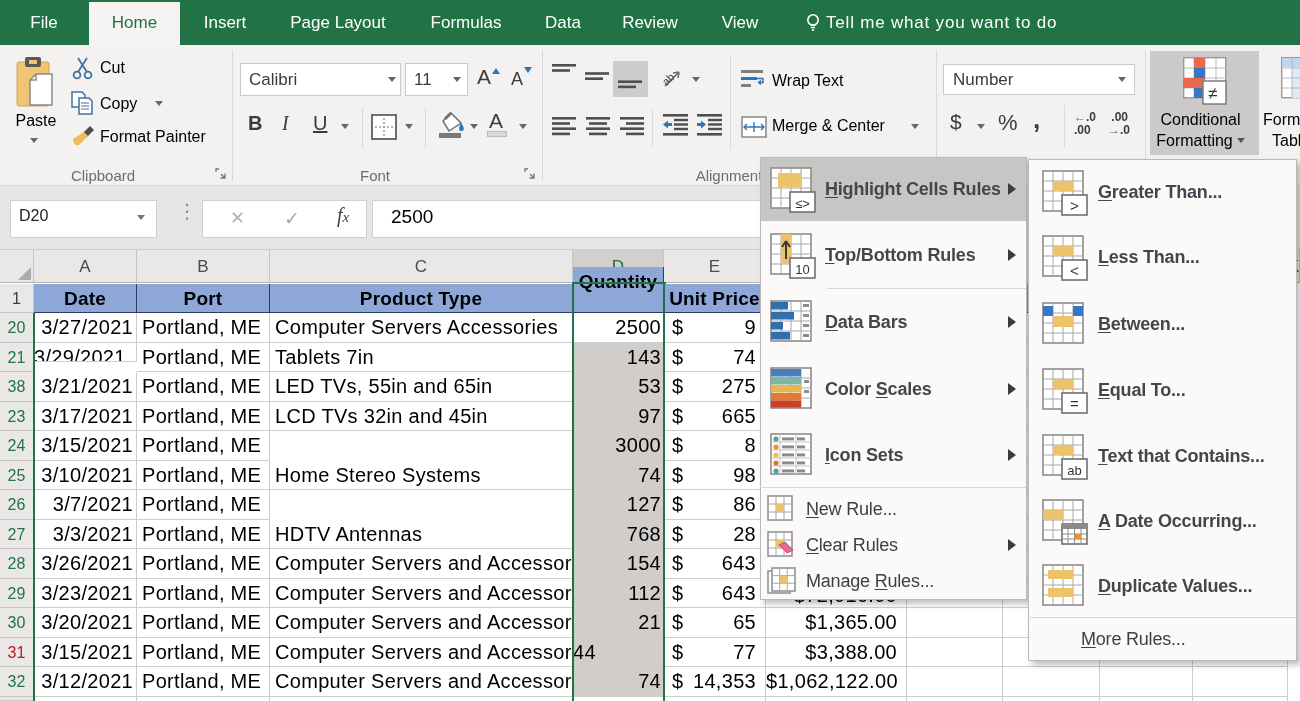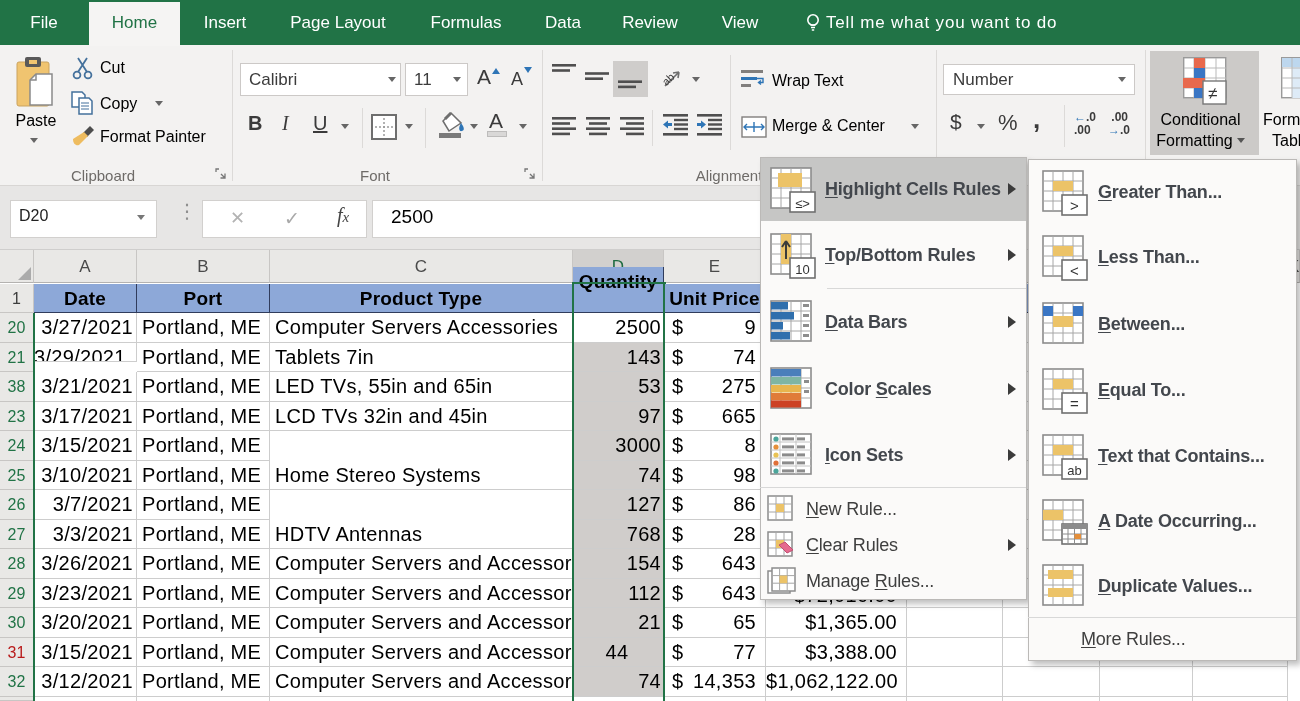--- a/index.html
+++ b/index.html
@@ -400,21 +400,21 @@
       <span style="float:right">65</span>
     </div>
 <div class="abs cell" style="left:766px;width:141px;top:358.0px;height:29.5px;line-height:28.5px;text-align:right;padding-right:9px">$1,365.00</div>
 <div class="abs cell" style="left:907px;width:96px;top:358.0px;height:29.5px;line-height:28.5px"></div>
 <div class="abs cell" style="left:1003px;width:97px;top:358.0px;height:29.5px;line-height:28.5px"></div>
 <div class="abs cell" style="left:1100px;width:93px;top:358.0px;height:29.5px;line-height:28.5px"></div>
 <div class="abs cell" style="left:1193px;width:95px;top:358.0px;height:29.5px;line-height:28.5px"></div>
 <div class="abs cell" style="left:34px;width:103px;top:387.5px;height:29.5px;line-height:28.5px;text-align:right;padding-right:3px">3/15/2021</div>
 <div class="abs cell" style="left:137px;width:133px;top:387.5px;height:29.5px;line-height:28.5px;padding-left:5px">Portland, ME</div>
 <div class="abs cell" style="left:270px;width:303px;top:387.5px;height:29.5px;line-height:28.5px;padding-left:5px">Computer Servers and Accessories</div>
-<div class="abs cell" style="left:573px;width:91px;top:387.5px;height:29.5px;line-height:28.5px;text-align:center;padding-right:2px;background:#d0cdcb">44</div>
+<div class="abs cell" style="left:573px;width:91px;top:387.5px;height:29.5px;line-height:28.5px;text-align:left;padding-right:2px;background:#d0cdcb">44</div>
 <div class="abs cell" style="left:664px;width:102px;top:387.5px;height:29.5px;line-height:28.5px;padding-left:8px;padding-right:9px">
       <span style="float:left">$</span>
       <span style="float:right">77</span>
     </div>
 <div class="abs cell" style="left:766px;width:141px;top:387.5px;height:29.5px;line-height:28.5px;text-align:right;padding-right:9px">$3,388.00</div>
 <div class="abs cell" style="left:907px;width:96px;top:387.5px;height:29.5px;line-height:28.5px"></div>
 <div class="abs cell" style="left:1003px;width:97px;top:387.5px;height:29.5px;line-height:28.5px"></div>
 <div class="abs cell" style="left:1100px;width:93px;top:387.5px;height:29.5px;line-height:28.5px"></div>
 <div class="abs cell" style="left:1193px;width:95px;top:387.5px;height:29.5px;line-height:28.5px"></div>
 <div class="abs cell" style="left:34px;width:103px;top:417.0px;height:29.5px;line-height:28.5px;text-align:right;padding-right:3px">3/12/2021</div>

